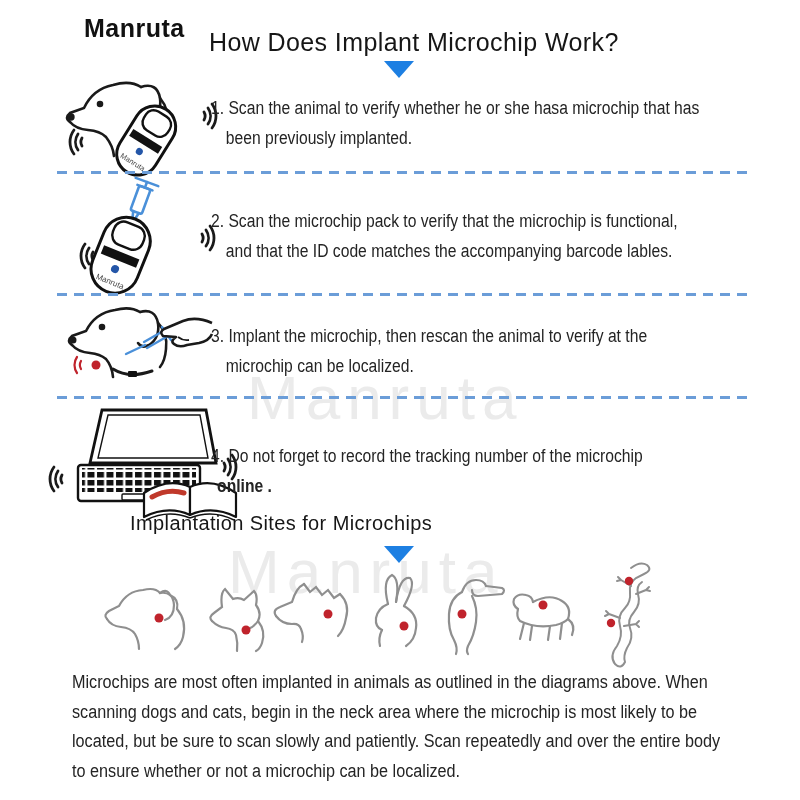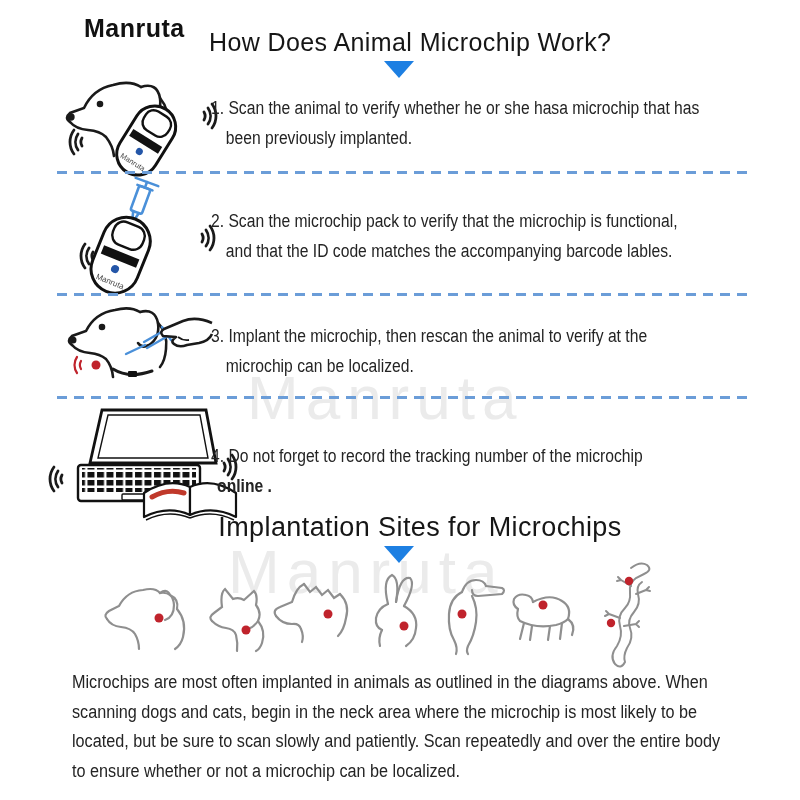--- a/index.html
+++ b/index.html
@@ -1,20 +1,20 @@
 <!DOCTYPE html>
 <html><head>
 <meta charset="utf-8">
 <style>
   html,body{margin:0;padding:0;background:#fff;}
   .page{position:relative;width:800px;height:800px;background:#ffffff;overflow:hidden;
         font-family:"Liberation Sans",sans-serif;color:#1e1e1e;}
   .logo{position:absolute;left:84px;top:14px;font-size:25px;font-weight:bold;letter-spacing:.5px;color:#111;}
   .h1{position:absolute;left:209px;top:28px;font-size:25px;color:#161616;letter-spacing:.4px;}
-  .h2{position:absolute;left:130px;top:512px;width:580px;text-align:center;font-size:27px;color:#161616;letter-spacing:.4px;}
+  .h2{position:absolute;left:130px;top:512px;width:580px;text-align:left;font-size:20px;color:#161616;letter-spacing:.4px;}
   .tri{position:absolute;width:0;height:0;border-left:15px solid transparent;border-right:15px solid transparent;border-top:17px solid #1d7fe2;}
   .tri1{left:384px;top:61px;}
   .tri2{left:384px;top:546px;}
   .divider{position:absolute;left:57px;width:690px;height:3px;
            background:repeating-linear-gradient(90deg,#6b9dd8 0 10px,transparent 10px 17px);}
   .d1{top:171px;} .d2{top:293px;} .d3{top:396px;}
   .step-text{position:absolute;font-size:18px;line-height:30px;transform:scaleX(.87);transform-origin:left top;color:#242424;}
   .t1{left:211px;top:93px;} .t2{left:211px;top:206px;} .t3{left:211px;top:321px;} .t4{left:211px;top:441px;}
   .step-text .cont{padding-left:17px;}
   .bold-line{font-weight:bold;padding-left:7px;}
@@ -31,21 +31,21 @@
 </style>
 </head>
 <body>
 
 <div class="page">
 
   <div class="wm wm1">Manruta</div>
   <div class="wm wm2">Manruta</div>
 
   <div class="logo">Manruta</div>
-  <div class="h1">How Does Animal Microchip Work?</div>
+  <div class="h1">How Does Implant Microchip Work?</div>
   <div class="tri tri1"></div>
 
   <svg class="illus i1" width="152" height="98" viewBox="0 0 152 98">
     <g fill="none" stroke="#1a1a1a" stroke-width="2.6" stroke-linecap="round">
       <path d="M8,48 Q2,44 8,39 L22,34 Q31,15 51,11 Q68,6 79,13"></path>
       <path d="M79,13 Q95,8 98,24 Q100,40 88,47 Q80,51 76,45"></path>
       <path d="M98,24 Q108,36 105,52"></path>
       <path d="M8,48 Q14,55 26,56 Q38,57 44,63 Q51,72 52,82"></path>
       <circle cx="38" cy="30" r="2" fill="#1a1a1a"></circle>
       <circle cx="9" cy="43" r="2.4" fill="#1a1a1a"></circle>

